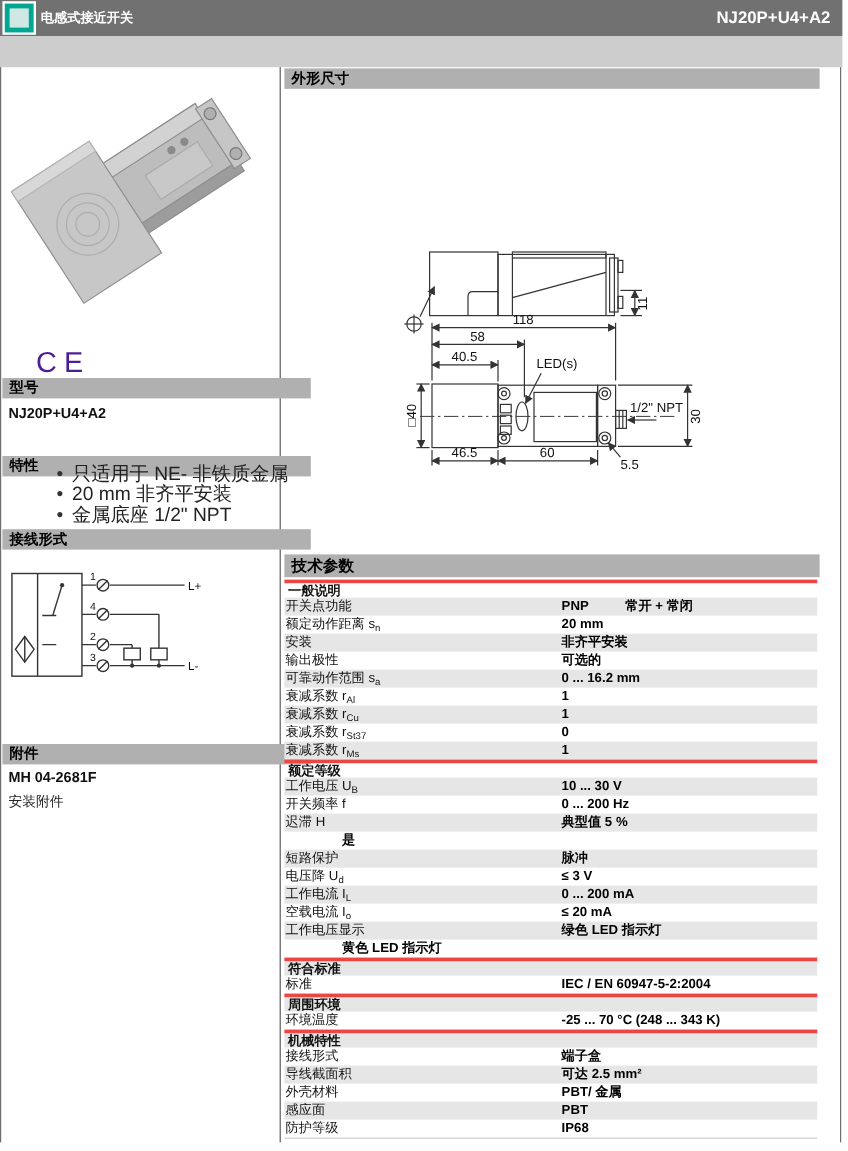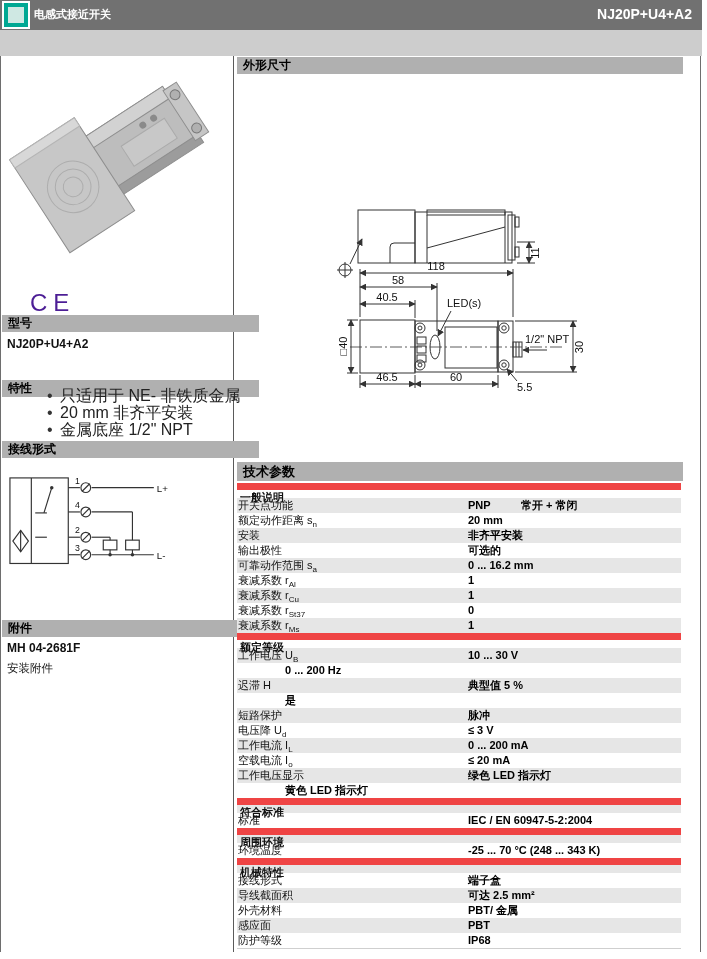--- a/index.html
+++ b/index.html
@@ -24,21 +24,21 @@
   .bold12{position:absolute;left:7px;font-weight:bold;font-size:12px;}
   .txt11{position:absolute;left:7px;font-size:11.5px;color:#222;}
   .feat{position:absolute;left:7px;width:220px;font-size:16px;color:#222;margin-left:40px;}
   .feat div{height:17px;line-height:17px;white-space:nowrap;}
   .feat .b{display:inline-block;width:13px;color:#333;}
   .cemark{position:absolute;left:30px;top:258px;font-size:24px;letter-spacing:6px;color:#4c1d95;margin-top:31px;}
   
   .tech-table{position:absolute;left:237px;top:483px;width:444px;border-bottom:1px solid #cfcfcf;}
   .trow{display:flex;height:15px;line-height:15px;font-size:11px;box-sizing:border-box;}
   .trow:nth-child(even){background:#e6e6e6;}
-  .trow.section{font-weight:bold;border-top:7px solid #ef4444;padding-left:3px;}
+  .trow.section{font-weight:bold;border-top:3px solid #ef4444;padding-left:3px;}
   .tlabel{width:183px;flex:none;box-sizing:border-box;padding-left:1px;color:#111;
           white-space:nowrap;overflow:hidden;}
   .tlabel sub{font-size:8px;}
   .tvals{font-weight:bold;white-space:nowrap;color:#000;margin-left:48px;}
   .tvals .v1{display:inline-block;min-width:53px;}
   svg{position:absolute;}
   svg text{font-family:"Liberation Sans","DejaVu Sans",sans-serif;fill:#111;}
 </style>
 </head>
 <body>
@@ -274,20 +274,21 @@
     <span class="tvals"><span class="v1">1</span><span class="v2"></span></span>
   </div>
       <div class="trow section">
         <span class="sec-label">额定等级</span>
       </div>
       <div class="trow">
     <span class="tlabel"><span class="lbl-main">工作电压  U</span><sub class="lbl-sub">B</sub></span>
     <span class="tvals"><span class="v1">10 ... 30 V</span><span class="v2"></span></span>
   </div>
       <div class="trow">
+    <span class="tlabel"><span class="lbl-main">开关频率 f</span><sub class="lbl-sub"></sub></span>
     <span class="tvals"><span class="v1">0 ... 200 Hz</span><span class="v2"></span></span>
   </div>
       <div class="trow">
     <span class="tlabel"><span class="lbl-main">迟滞 H</span><sub class="lbl-sub"></sub></span>
     <span class="tvals"><span class="v1">典型值 5 %</span><span class="v2"></span></span>
   </div>
       <div class="trow">
     <span class="tvals"><span class="v1">是</span><span class="v2"></span></span>
   </div>
       <div class="trow">

